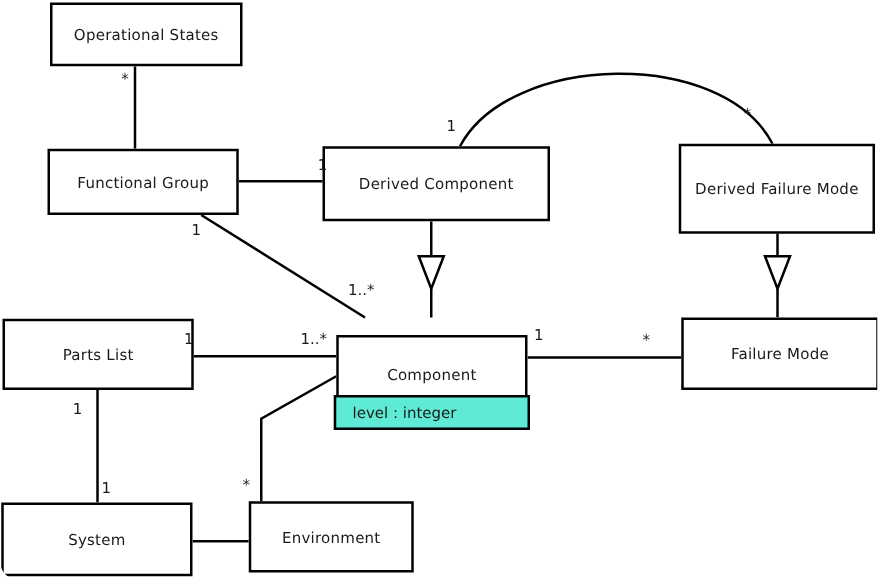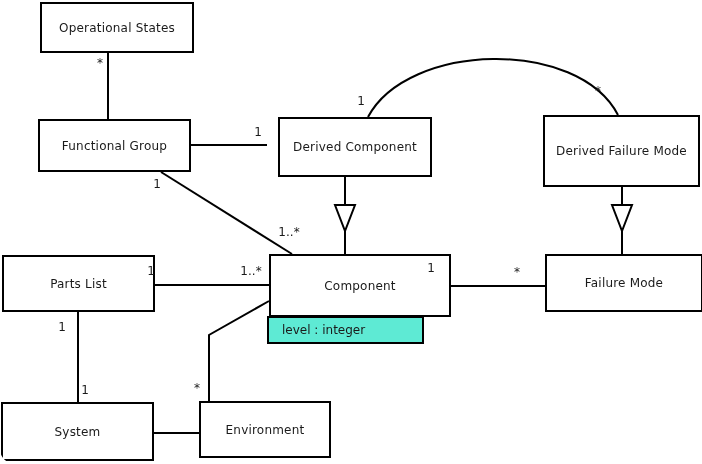--- a/index.html
+++ b/index.html
@@ -52,24 +52,24 @@
     position: absolute;
     font-size: 12px;
     color: #1a1a1a;
     transform: translate(-50%, -50%);
     white-space: nowrap;
     line-height: 1;
   }
   
   #n-operational-states { left: 40px;  top: 2px;   width: 154px; height: 51px; }
   #n-functional-group   { left: 38px;  top: 119px; width: 153px; height: 53px; text-align: center; }
-  #n-derived-component  { left: 278px; top: 117px; width: 154px; height: 60px; }
+  #n-derived-component  { left: 258px; top: 117px; width: 182px; height: 60px; }
   #n-derived-failure-mode { left: 543px; top: 115px; width: 157px; height: 72px; }
   #n-parts-list         { left: 2px;   top: 255px; width: 153px; height: 57px; }
-  #n-component          { left: 269px; top: 254px; width: 182px; height: 63px; }
+  #n-component          { left: 269px; top: 268px; width: 153px; height: 63px; }
   #n-component-attr     { left: 267px; top: 316px; width: 157px; height: 28px; }
   #n-failure-mode       { left: 545px; top: 254px; width: 158px; height: 58px; }
   #n-system             { left: 1px;   top: 402px; width: 153px; height: 59px; text-align: center; }
   #n-environment        { left: 199px; top: 401px; width: 132px; height: 57px; }
   
   #m-op-star      { left: 100px; top: 63px; }
   #m-fg-dc-one    { left: 258px; top: 132px; }
   #m-dc-arc-one   { left: 361px; top: 101px; }
   #m-dfm-arc-star { left: 598px; top: 91px; }
   #m-fg-comp-one  { left: 157px; top: 184px; }

